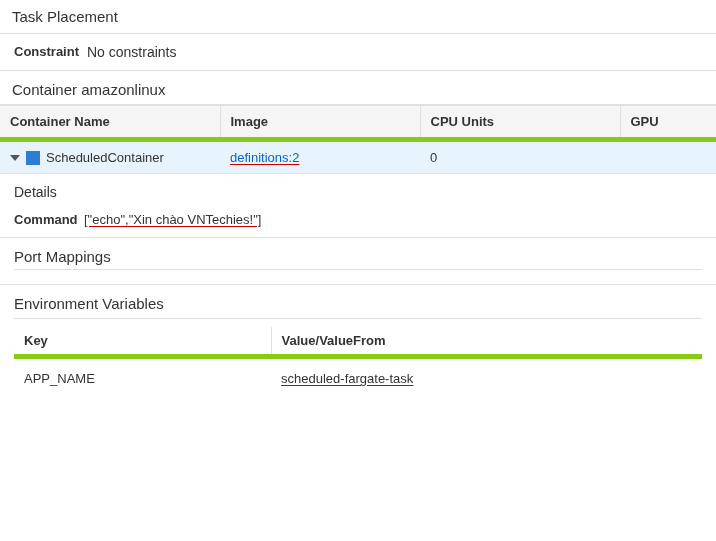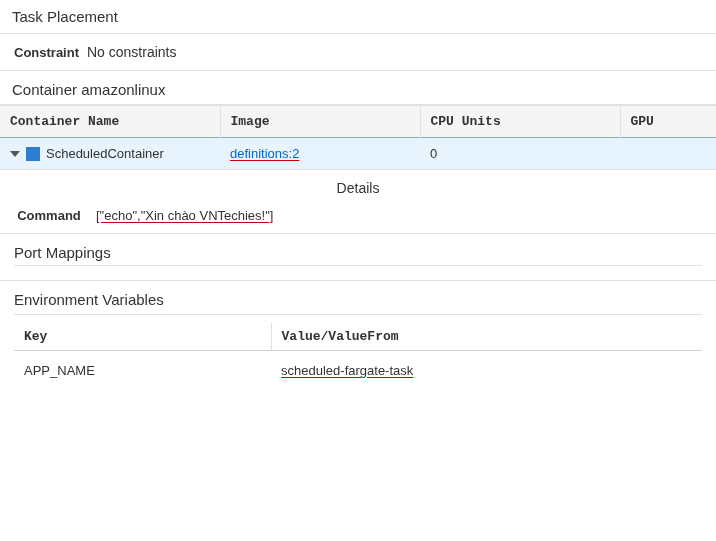--- a/index.html
+++ b/index.html
@@ -17,21 +17,20 @@
       font-size: 15px;
       font-weight: 500;
       padding: 8px 12px;
       border-bottom: 1px solid #e0e0e0;
       background: #fff;
     }
 
     .constraint-row {
       padding: 10px 14px;
       display: flex;
-      align-items: center;
       gap: 8px;
       border-bottom: 1px solid #e0e0e0;
     }
 
     .constraint-label {
       font-weight: 700;
       font-size: 13px;
     }
 
     .constraint-value {
@@ -51,22 +50,21 @@
       border-bottom: 1px solid #e0e0e0;
     }
 
     table {
       width: 100%;
       border-collapse: collapse;
     }
 
     thead tr {
       background: #f5f5f5;
-      border-bottom: 1px solid #84cc16;
-      font-family: Liberation Mono, monospace;
+      border-bottom: 5px solid #84cc16;
     }
 
     thead th {
       text-align: left;
       padding: 8px 10px;
       font-weight: 700;
       font-size: 13px;
       color: #333;
       border-right: 1px solid #e0e0e0;
     }
@@ -113,33 +111,31 @@
     .link-style {
       color: #0066cc;
       text-decoration: underline;
       text-decoration-color: #cc0000;
       text-underline-offset: 2px;
     }
 
     .details-section {
       padding: 10px 14px 6px 14px;
       border-bottom: 1px solid #e0e0e0;
-      text-align: center;
     }
 
     .details-title {
       font-size: 14px;
       font-weight: 500;
       margin-bottom: 8px;
     }
 
     .detail-row {
       display: flex;
       align-items: baseline;
-      gap: 12px;
       padding: 4px 0;
     }
 
     .detail-key {
       font-weight: 700;
       min-width: 70px;
       font-size: 13px;
     }
 
     .detail-value {

